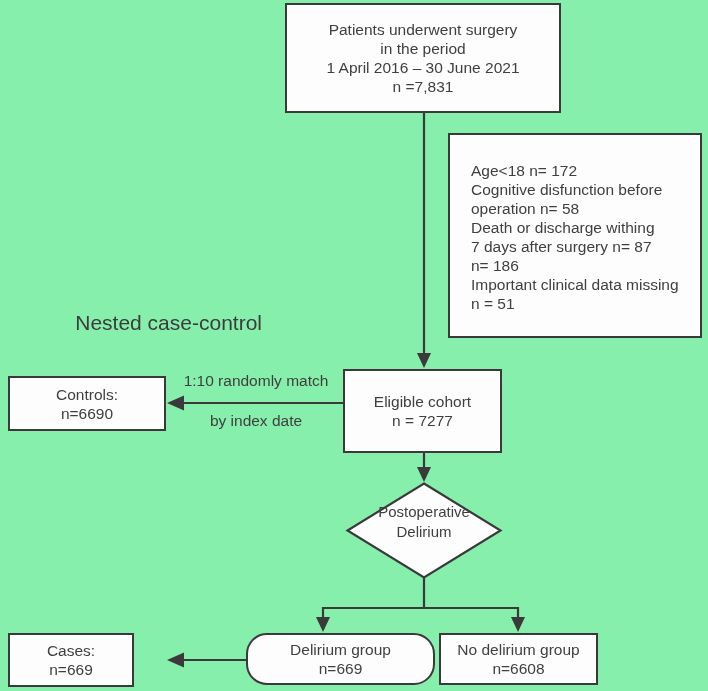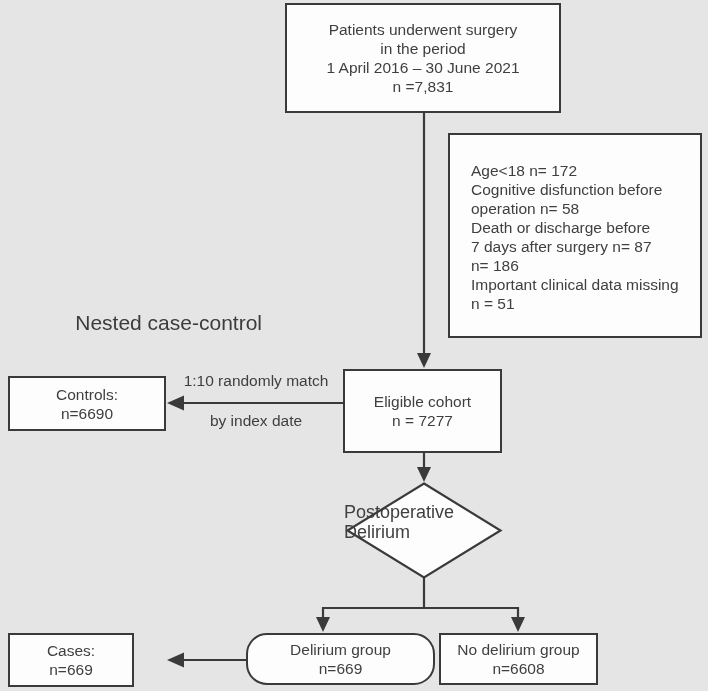--- a/index.html
+++ b/index.html
@@ -3,21 +3,21 @@
 <meta charset="utf-8">
 <style>
   html,body{margin:0;padding:0;}
   body{
     font-family:"Liberation Sans","DejaVu Sans",sans-serif;
     background:#ffffff;
   }
   .canvas{
     position:relative;
     width:708px;height:691px;
-    background:#e5e5e5;
+    background:#86efac;
     overflow:hidden;
     color:#3f3f3f;
   }
   .edges{
     position:absolute;left:0;top:0;width:708px;height:691px;
   }
   .node{
     position:absolute;
     background:#fdfdfd;
     border:2px solid #3a3a3a;
@@ -38,21 +38,21 @@
     padding:26px 10px 0 21px;
   }
   .node.controls{left:8px;top:376px;width:158px;height:55px;}
   .node.eligible{left:343px;top:369px;width:159px;height:84px;}
   .node.delirium{left:246px;top:633px;width:189px;height:52px;border-radius:21px;}
   .node.nodelirium{left:439px;top:633px;width:159px;height:52px;}
   .node.cases{left:8px;top:633px;width:126px;height:54px;}
   .line{display:block;}
   .diamond-label{
     position:absolute;left:344px;top:502px;width:160px;
-    text-align:left;font-size:18px;line-height:20px;
+    text-align:center;font-size:15px;line-height:20px;
   }
   .nested-label{
     position:absolute;left:2px;top:310px;width:260px;
     font-size:21px;line-height:26px;color:#3c3c3c;
     text-align:right;
   }
   .edge-label{
     position:absolute;font-size:15.5px;line-height:19px;
     text-align:center;color:#3f3f3f;
   }
@@ -87,21 +87,21 @@
     <span class="line">Patients underwent surgery</span>
     <span class="line">in the period</span>
     <span class="line">1 April 2016 – 30 June 2021</span>
     <span class="line">n =7,831</span>
   </div>
 
   <div class="node exclusions">
     <span class="line">Age&lt;18 n= 172</span>
     <span class="line">Cognitive disfunction before</span>
     <span class="line">operation n= 58</span>
-    <span class="line">Death or discharge before</span>
+    <span class="line">Death or discharge withing</span>
     <span class="line">7 days after surgery n= 87</span>
     <span class="line">n= 186</span>
     <span class="line">Important clinical data missing</span>
     <span class="line">n = 51</span>
   </div>
 
   <div class="nested-label">Nested case-control</div>
 
   <div class="node controls">
     <span class="line">Controls:</span>

